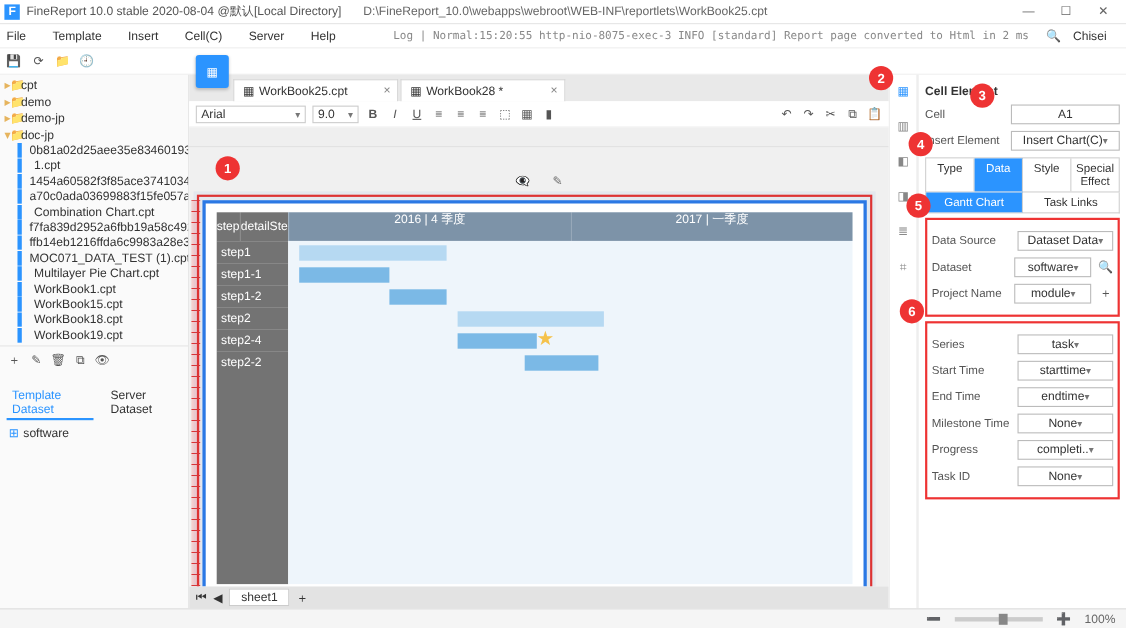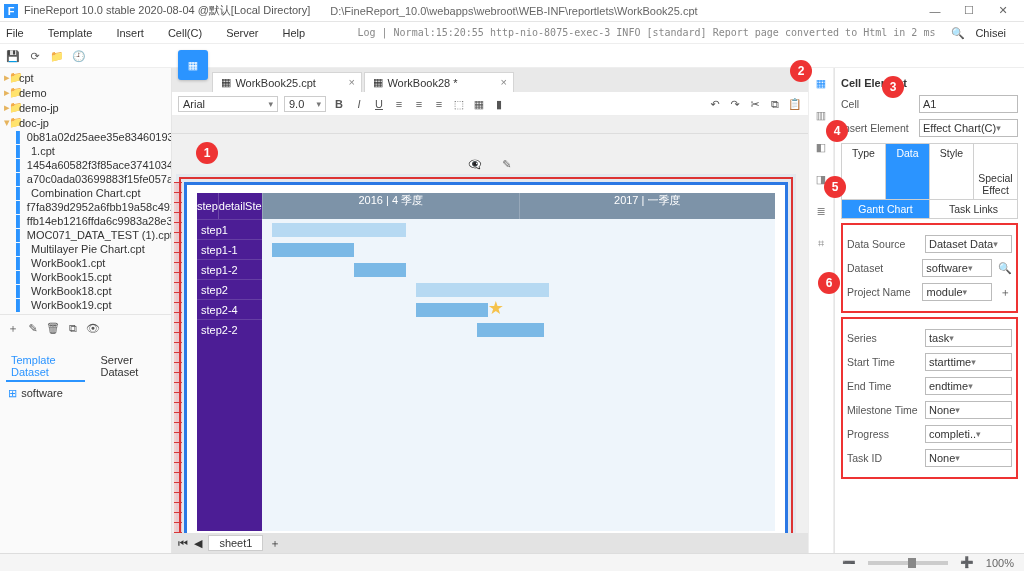--- a/index.html
+++ b/index.html
@@ -33,41 +33,41 @@
 .tabsrow { height: 24px; display: flex; align-items: flex-end; background: #e9e9e9; padding-left: 40px; gap: 0; }
 .bigico { position: absolute; left: 178px; top: 50px; width: 30px; height: 30px; background: #2b94ff; border-radius: 3px; color: #fff; display: flex; align-items: center; justify-content: center; box-shadow: 0 1px 3px rgba(0,0,0,.2); }
 .filetab { background: #fff; border: 1px solid #d5d5d5; border-bottom: none; padding: 3px 22px 3px 8px; position: relative; margin-right: 2px; display: flex; align-items: center; gap: 4px; min-width: 150px; }
 .filetab .x { position: absolute; right: 6px; top: 3px; color: #888; cursor: pointer; }
 .fmtbar { height: 24px; background: #fff; border-bottom: 1px solid #eee; display: flex; align-items: center; padding: 0 6px; gap: 6px; }
 .sel { border: 1px solid #ccc; padding: 1px 4px; background: #fff; min-width: 60px; display: inline-flex; align-items: center; justify-content: space-between; }
 .ruler { height: 18px; background: #efefef; border-bottom: 1px solid #ddd; }
 .canvaswrap { flex: 1; position: relative; overflow: hidden; background: #f0f0f0; }
 .chartframe { position: absolute; left: 12px; top: 48px; right: 20px; height: 388px; background: #fff; border: 3px solid #2b78e4; outline: 2px solid #d33; outline-offset: 3px; box-shadow: 0 0 0 8px rgba(43,120,228,.06); }
 .ganttbox { position: absolute; left: 10px; top: 8px; right: 10px; bottom: 36px; display: flex; }
-.gsteps { width: 65px; background: #4c1d95; color: #fff; font-size: 10px; }
+.gsteps { width: 65px; background: #737373; color: #fff; font-size: 10px; }
 .gsteps .hd { display: flex; height: 26px; }
 .gsteps .hd div { flex: 1; text-align: center; line-height: 26px; border-right: 1px solid rgba(255,255,255,.2); }
 .gsteps .r { height: 20px; line-height: 20px; padding-left: 4px; border-top: 1px solid rgba(255,255,255,.15); }
 .gbody { flex: 1; background: #eef5fb; position: relative; }
 .gbody .tophdr { height: 26px; display: flex; background: #7d93a8; color: #fff; font-size: 10px; }
 .gbody .tophdr .seg { flex: 1; text-align: center; line-height: 13px; border-left: 1px solid rgba(255,255,255,.2); padding-top: 1px; }
 .bar { position: absolute; height: 14px; background: #b6d9f2; }
 .bar.m { background: #7bb9e6; }
 .star { position: absolute; color: #f5c24b; font-size: 18px; }
 .sheettabs { height: 20px; background: #e3e3e3; display: flex; align-items: center; padding: 0 6px; gap: 6px; }
 .sheettabs .sh { background: #fff; border: 1px solid #ccc; padding: 1px 10px; }
 .rulestrip { position: absolute; left: 2px; top: 48px; width: 8px; height: 388px; background: repeating-linear-gradient(#d33 0,#d33 1px,#f4cfcf 1px,#f4cfcf 10px); }
 .rightcol { width: 190px; border-left: 1px solid #e5e5e5; background: #fff; padding: 4px 6px; position: relative; }
 .rightcol .hd { font-weight: 600; margin: 5px 0 6px; }
 .rrow { display: flex; align-items: center; gap: 6px; margin: 6px 0; }
 .rlabel { width: 72px; color: #555; font-size: 10.5px; }
-.rsel { flex: 1; border: 1px solid #bbb; background: #fff; padding: 1px 3px; display: flex; justify-content: flex-start; align-items: center; height: 18px; font-size: 10.5px; }
+.rsel { flex: 1; border: 1px solid #bbb; background: #fff; padding: 1px 3px; display: flex; justify-content: center; align-items: center; height: 18px; font-size: 10.5px; }
 .tabs4 { display: flex; border: 1px solid #d0d0d0; margin-top: 6px; }
 .tabs4 .t { flex: 1; text-align: center; padding: 3px 0; border-right: 1px solid #d0d0d0; font-size: 10.5px; cursor: pointer; }
-.tabs4 .t:last-child { border-right: none; margin-top: 25px; }
+.tabs4 .t:last-child { border-right: none; }
 .tabs4 .t.active { background: #2b94ff; color: #fff; }
 .subtabs { display: flex; border: 1px solid #d0d0d0; border-top: none; }
 .subtabs .t { flex: 1; text-align: center; padding: 3px 0; font-size: 10.5px; border-right: 1px solid #d0d0d0; cursor: pointer; }
 .subtabs .t:last-child { border-right: none; }
 .subtabs .t.active { background: #2b94ff; color: #fff; }
 .redbox { border: 2px solid #e33; padding: 4px 4px; margin-top: 4px; }
 .callout { position: absolute; width: 22px; height: 22px; background: #e33; color: #fff; border-radius: 50%; text-align: center; line-height: 22px; font-weight: bold; font-size: 12px; z-index: 50; }
 .status { position: absolute; bottom: 0; left: 0; right: 0; height: 18px; border-top: 1px solid #ddd; background: #f5f5f5; display: flex; align-items: center; justify-content: flex-end; padding: 0 10px; gap: 12px; color: #666; font-size: 10.5px; }
 .sidebar-icons { width: 26px; border-left: 1px solid #eee; border-right: 1px solid #eee; background: #fff; display: flex; flex-direction: column; align-items: center; padding-top: 6px; gap: 14px; }
 .sidebar-icons .sic { width: 18px; height: 18px; color: #888; text-align: center; line-height: 18px; cursor: pointer; }
@@ -298,21 +298,21 @@
     <div class="hd">Cell Element</div>
     <div class="rrow">
         <span class="rlabel">Cell</span>
         <span class="rsel">
           <span>A1</span>
         </span>
       </div>
     <div class="rrow">
         <span class="rlabel">Insert       Element</span>
         <span class="rsel">
-          <span>Effect Chart(C)</span>
+          <span>Insert Chart(C)</span>
           <span class="cevron">▾</span>
         </span>
       </div>
 
     <div class="tabs4">
       <span class="t">Type</span>
       <span class="t active">Data</span>
       <span class="t">Style</span>
       <span class="t">Special Effect</span>
     </div>

